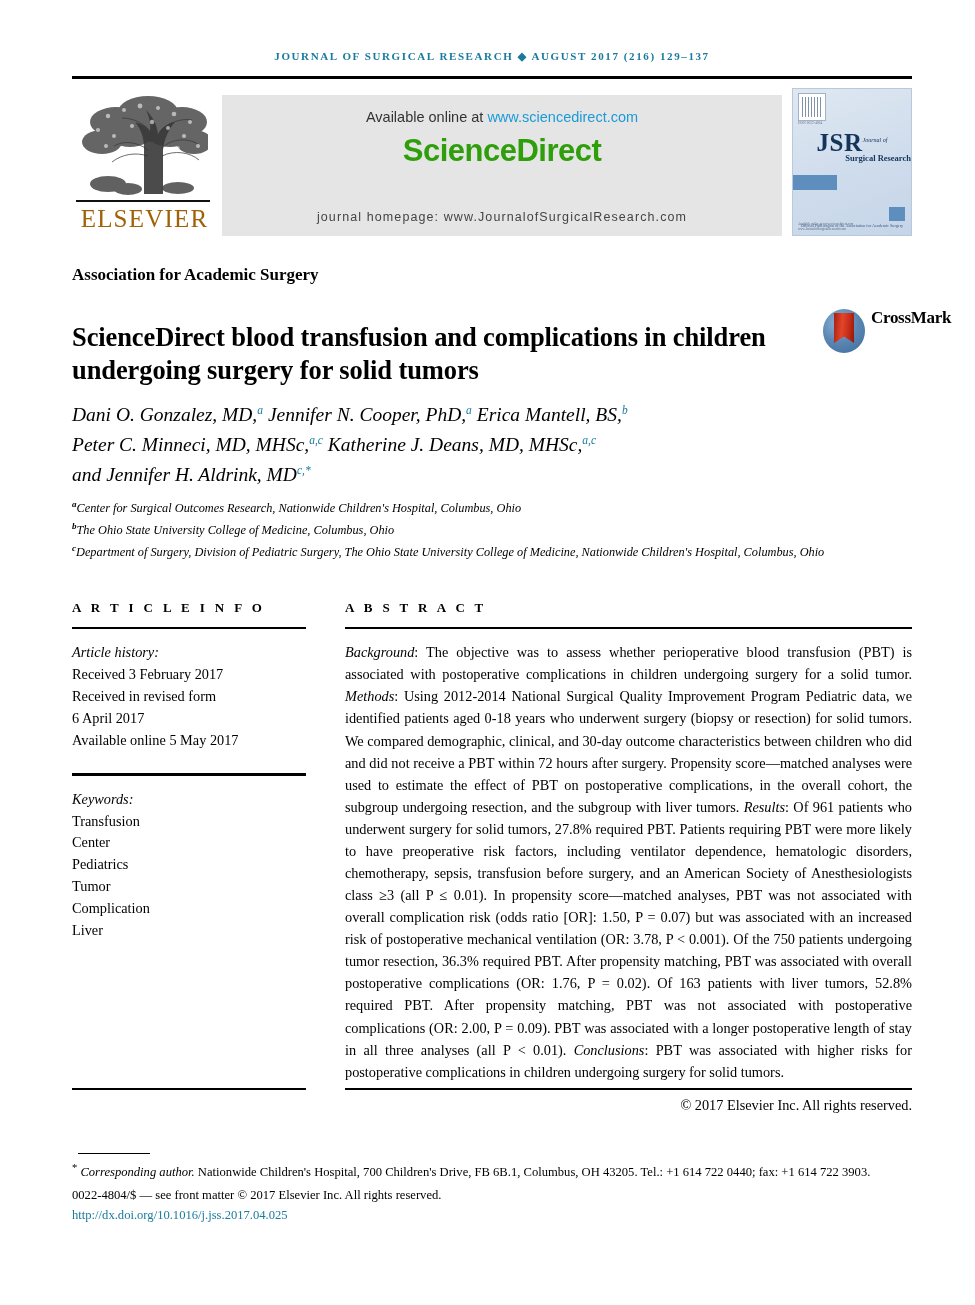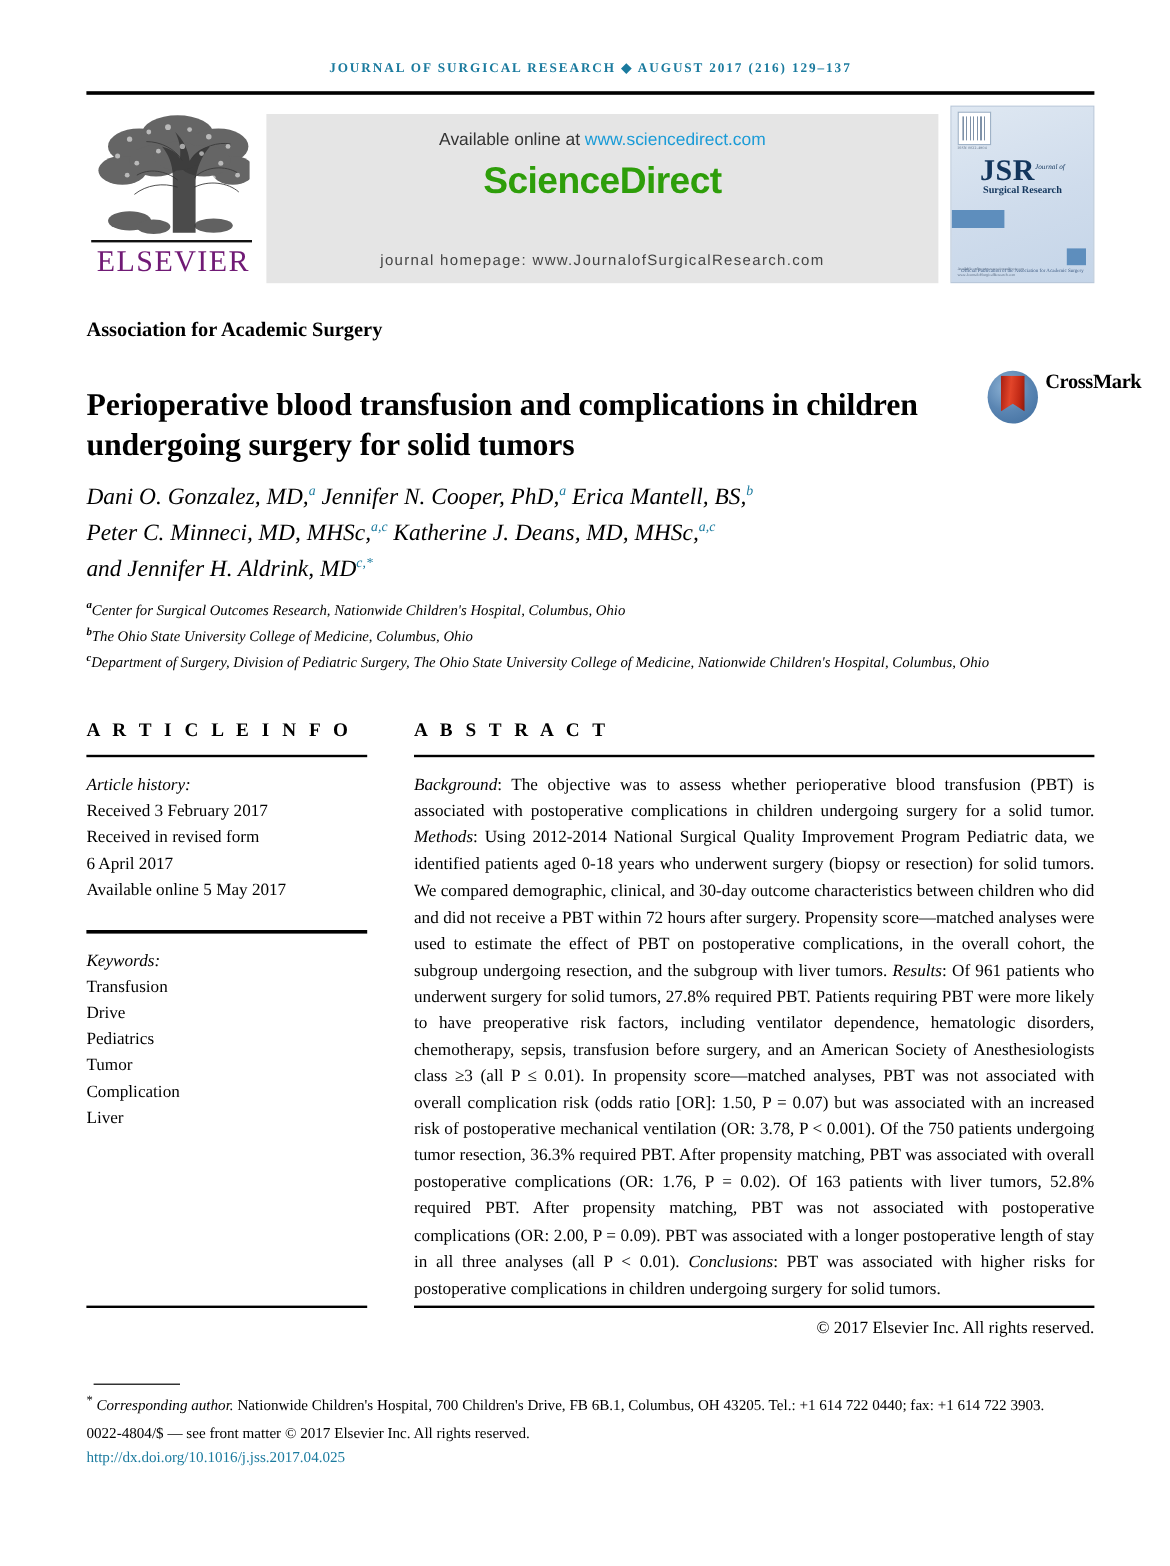--- a/index.html
+++ b/index.html
@@ -74,21 +74,21 @@
     width: 134px;
     height: 1.5px;
     background: #111;
   }
   .elsevier-word {
     position: absolute;
     left: 0px;
     top: 117px;
     width: 145px;
     text-align: center;
-    color: #701a75;
+    color: #a16207;
     font-family: "Liberation Serif", serif;
     font-size: 25px;
     letter-spacing: 1.2px;
   }
 
   .sd-banner {
     position: absolute;
     left: 150px;
     top: 7px;
     width: 560px;
@@ -176,21 +176,21 @@
   .jsr-title sup {
     font-size: 6px;
     font-style: italic;
     font-weight: normal;
     letter-spacing: 0;
   }
   .jsr-sub {
     position: absolute;
     left: 0; right: 0;
     top: 64px;
-    text-align: center;
+    text-align: right;
     color: #12355c;
     font-family: "Liberation Serif", serif;
     font-weight: bold;
     font-size: 8.5px;
   }
   .jsr-bar-left {
     position: absolute;
     left: 0; top: 86px;
     width: 44px; height: 15px;
     background: #5e8ebd;
@@ -312,21 +312,21 @@
   }
   .col-right {
     position: absolute;
     left: 345px;
     top: 600px;
     width: 567px;
   }
   .sec-head {
     font-family: "Liberation Serif", serif;
     font-weight: bold;
-    font-size: 16px;
+    font-size: 13px;
     letter-spacing: 3.4px;
   }
   .hr-thick {
     height: 2.2px;
     background: #000;
     margin-top: 11px;
   }
   .hr-thin {
     height: 2.2px;
     background: #000;
@@ -478,21 +478,21 @@
       <div class="jsr-assoc">Official Publication of the
 Association for Academic Surgery</div>
       <div class="jsr-foot">
         <div>Available online at www.sciencedirect.com</div>
         <div>www.JournalofSurgicalResearch.com</div>
       </div>
     </div>
   </div>
 
   <div class="society-line">Association for Academic Surgery</div>
-  <h1 class="article-title">Perioperative blood transfusion and complications in children undergoing surgery for solid tumors</h1>
+  <h1 class="article-title">ScienceDirect blood transfusion and complications in children undergoing surgery for solid tumors</h1>
 
   <div class="crossmark">
     <div class="crossmark-glyph"></div>
     <div class="crossmark-label">CrossMark</div>
   </div>
 
   <div class="authors">
     <div><span>Dani O. Gonzalez, MD,</span><sup>a</sup><span> Jennifer N. Cooper, PhD,</span><sup>a</sup><span> Erica Mantell, BS,</span><sup>b</sup></div>
     <div><span>Peter C. Minneci, MD, MHSc,</span><sup>a,c</sup><span> Katherine J. Deans, MD, MHSc,</span><sup>a,c</sup></div>
     <div><span>and Jennifer H. Aldrink, MD</span><sup>c,*</sup></div>
@@ -512,21 +512,21 @@
       <div>Received 3 February 2017</div>
       <div>Received in revised form</div>
       <div>6 April 2017</div>
       <div>Available online 5 May 2017</div>
     </div>
     <div class="info-gap"></div>
     <div class="hr-thin"></div>
     <div class="info-block">
       <div class="ital">Keywords:</div>
       <div>Transfusion</div>
-      <div>Drive</div>
+      <div>Center</div>
       <div>Pediatrics</div>
       <div>Tumor</div>
       <div>Complication</div>
       <div>Liver</div>
     </div>
   </div>
 
   <div class="col-right">
     <div class="sec-head">A B S T R A C T</div>
     <div class="hr-thick"></div>

